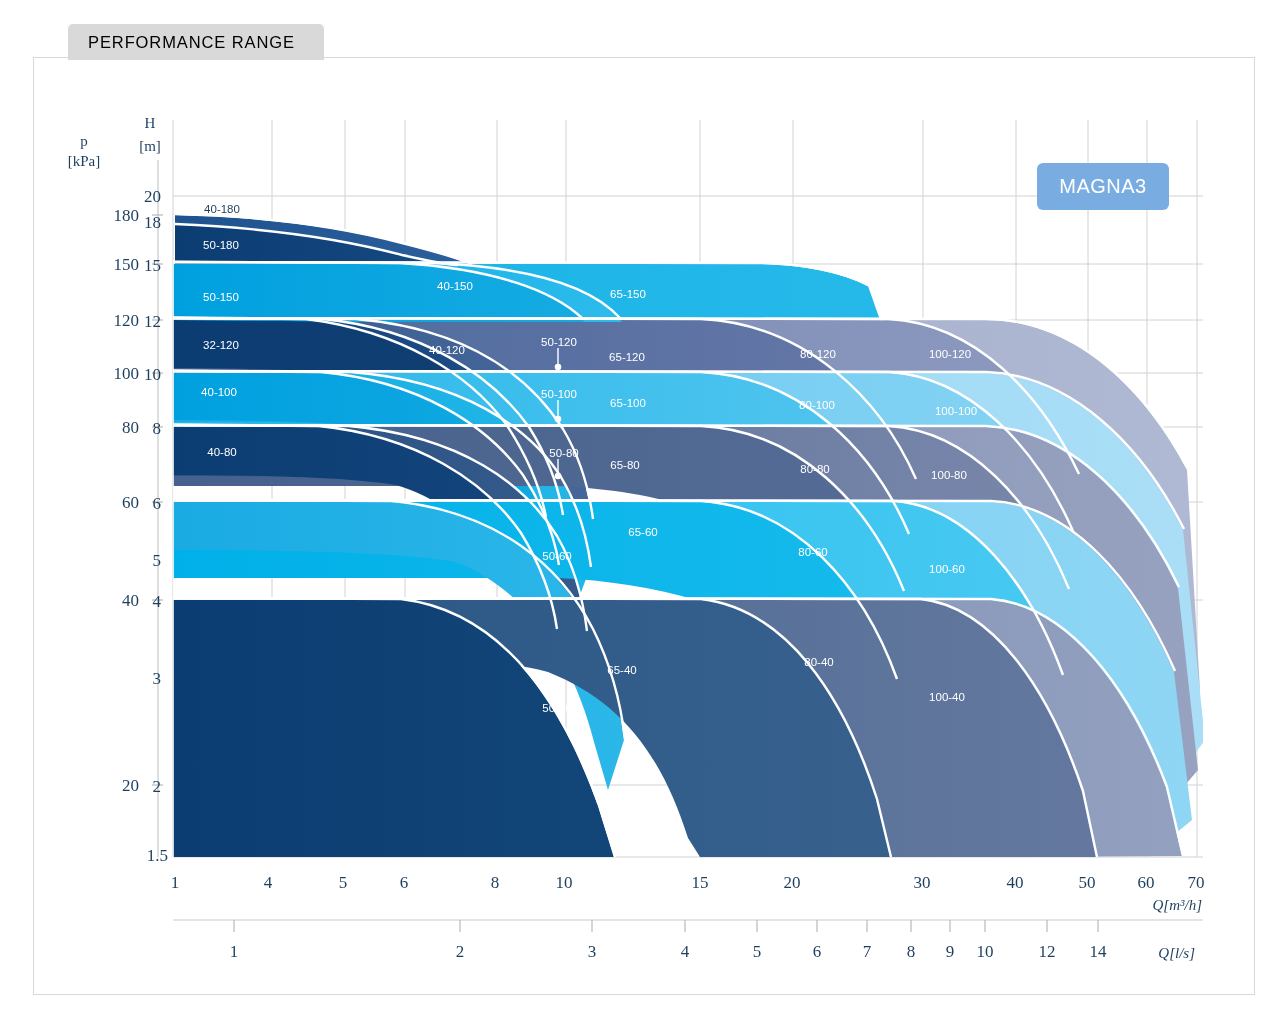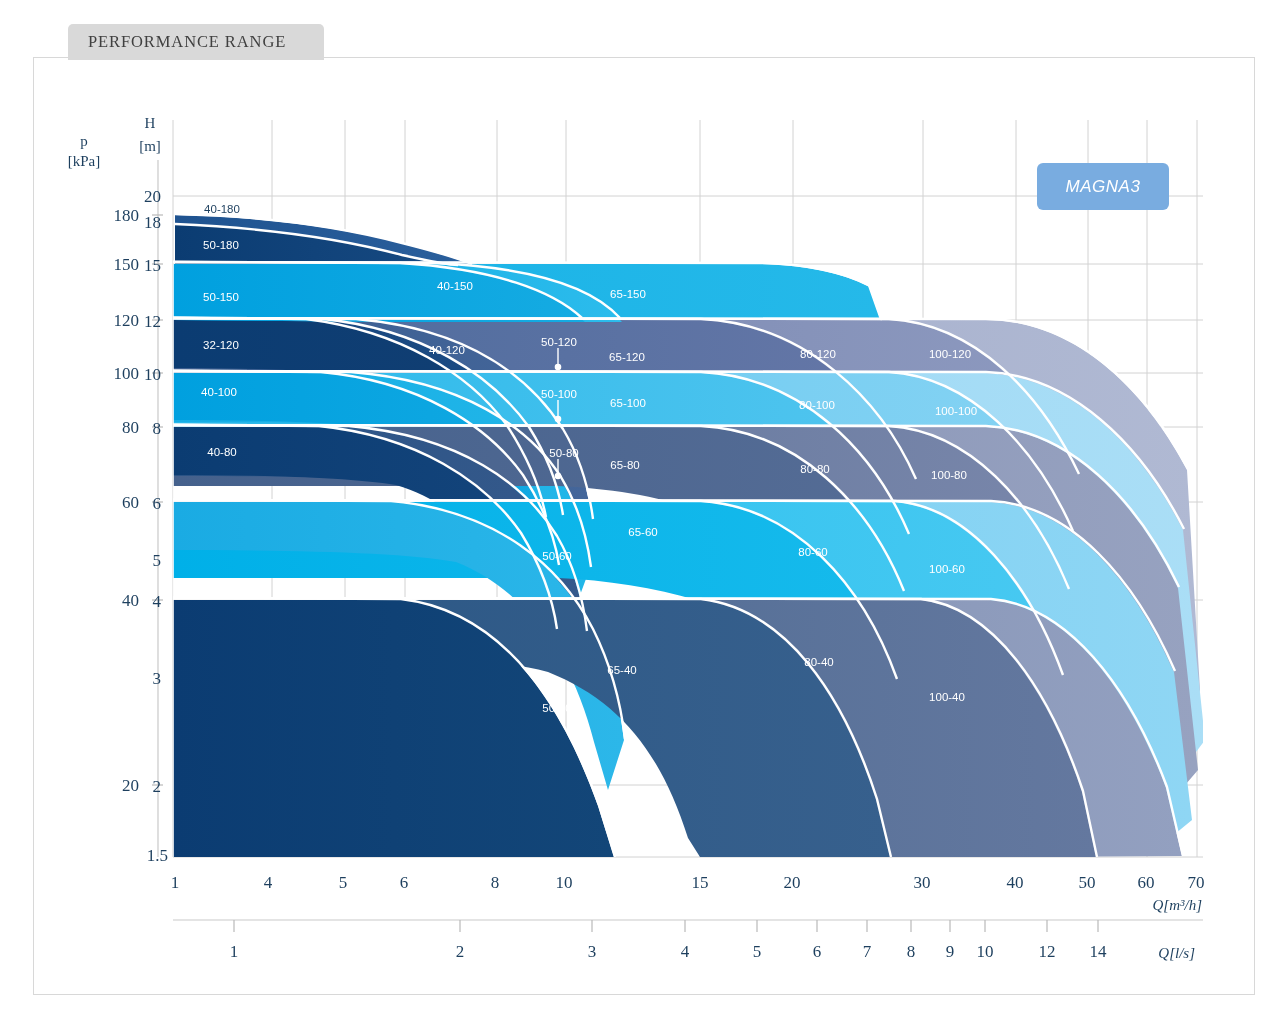--- a/index.html
+++ b/index.html
@@ -22,22 +22,22 @@
     width: 256px; height: 36px;
     background: #d9d9d9;
     border-radius: 5px 5px 0 0;
     display: flex; align-items: center;
     padding-left: 20px;
     z-index: 5;
   }
   #title-tab span {
     font-size: 16.5px;
     letter-spacing: 0.9px;
-    color: #404040;
-    font-family: Liberation Serif, serif;
+    color: #000000;
+    font-family: Liberation Sans, sans-serif;
   }
   
   #frame {
     position: absolute;
     left: 33px; top: 57px;
     width: 1222px; height: 938px;
     border: 1px solid #d8d8d8;
     background: #fff;
   }
   
@@ -74,24 +74,23 @@
   #magna-box {
     position: absolute;
     left: 1037px; top: 163px;
     width: 132px; height: 47px;
     background: #79ace0;
     border-radius: 6px;
     display: flex; align-items: center; justify-content: center;
   }
   #magna-box span {
     color: #ffffff;
-    font-size: 17px;
+    font-size: 20px;
     letter-spacing: 0.5px;
     font-family: "Liberation Sans", sans-serif;
-    font-style: italic;
   }
 </style>
 </head>
 <body>
 
 <div id="root">
 
   <div id="title-tab">
     <span>PERFORMANCE RANGE</span>
   </div>

